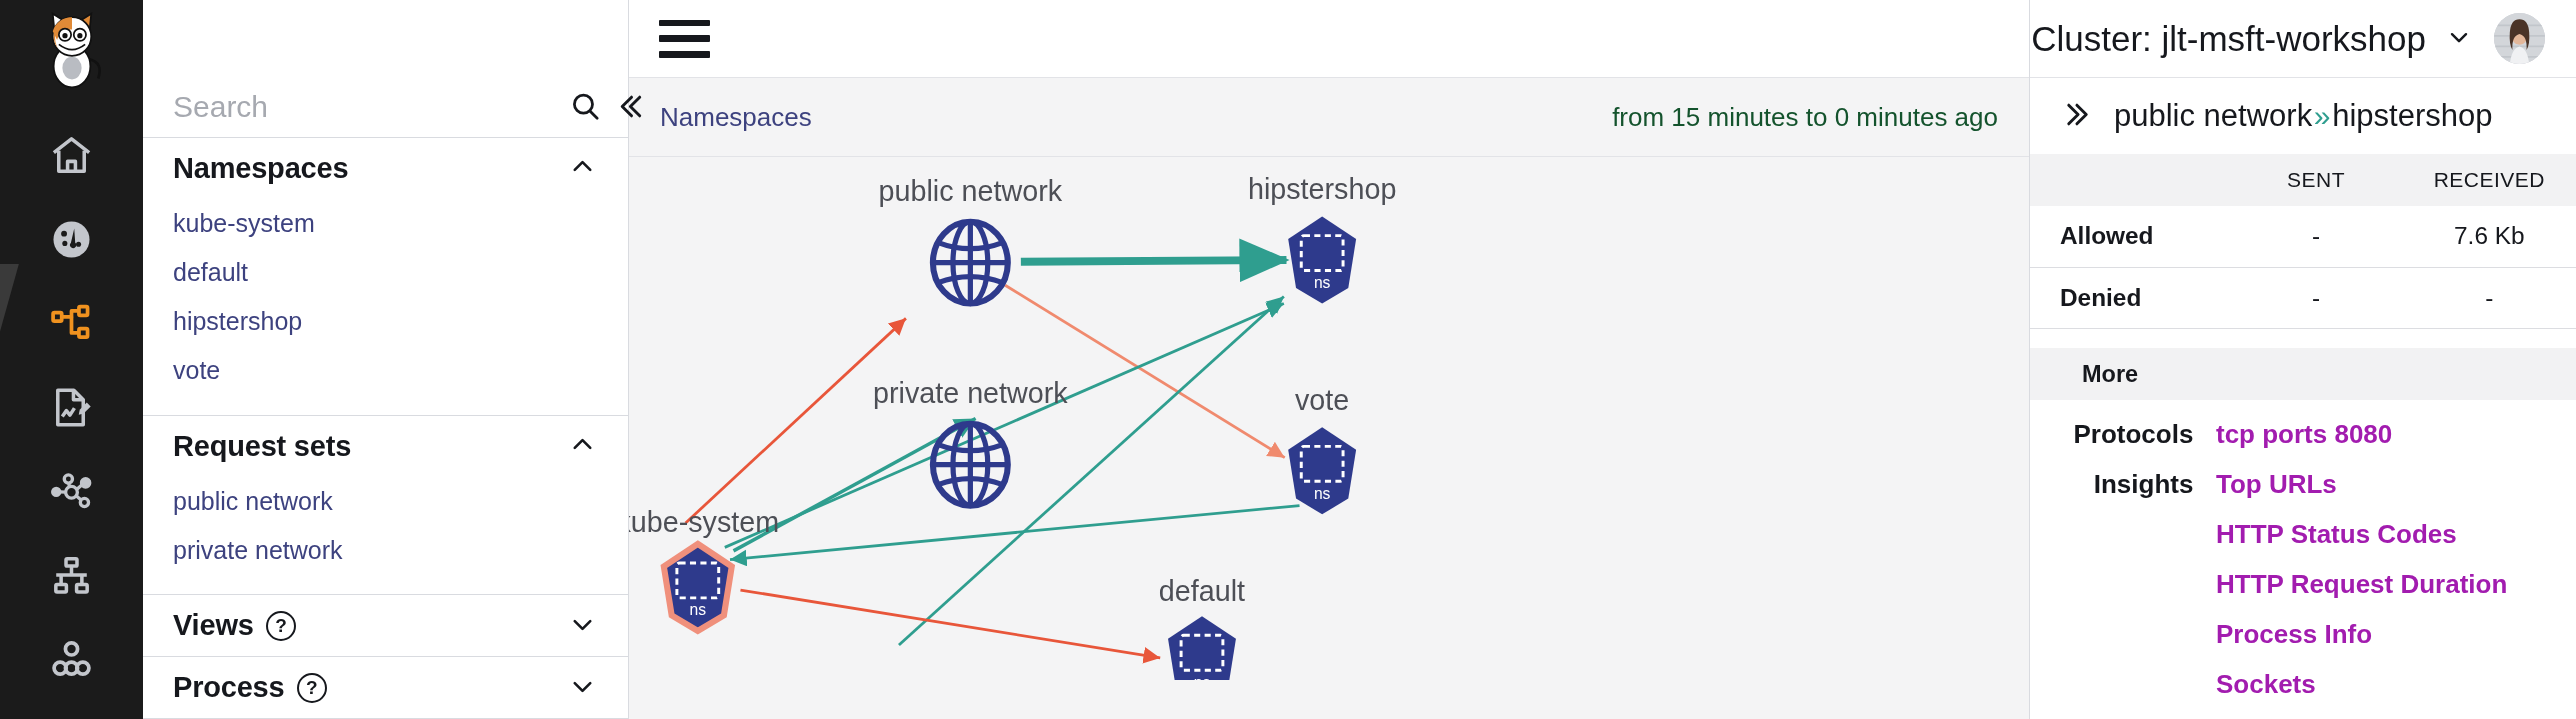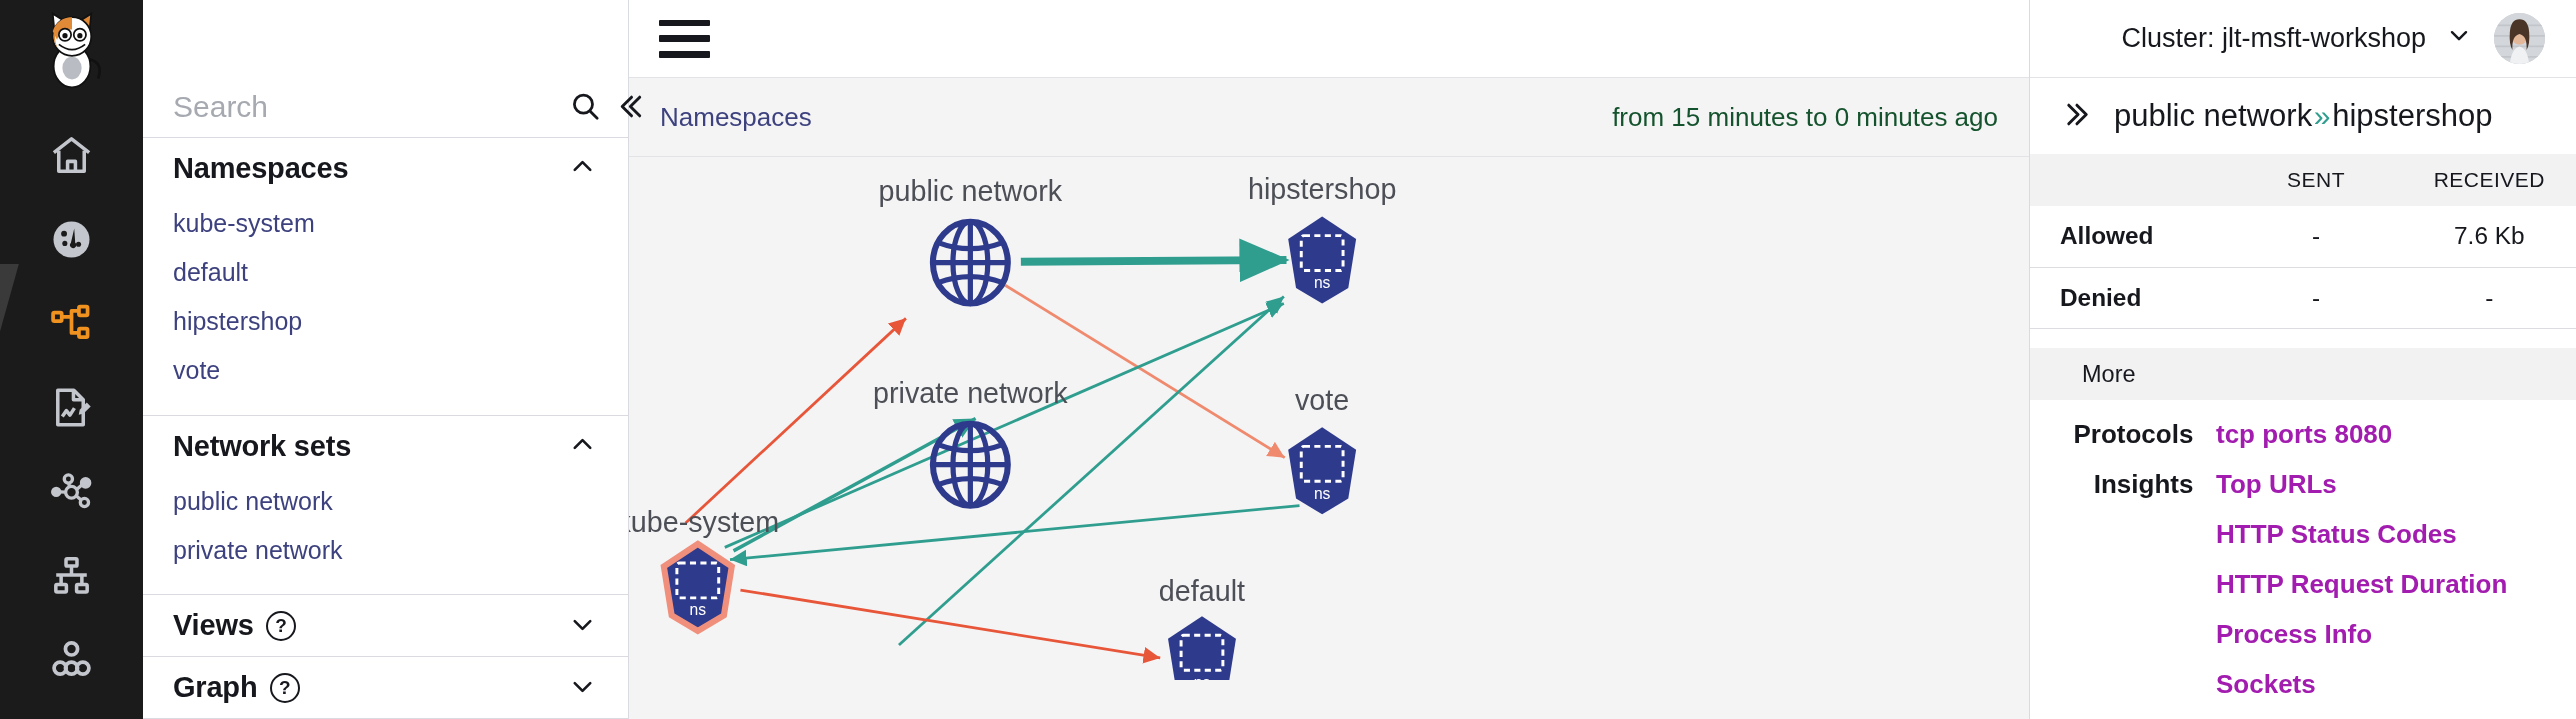--- a/index.html
+++ b/index.html
@@ -85,21 +85,21 @@
   .nodelabel {
     font-family: "Liberation Sans", sans-serif; font-size: 33px; fill: #4d4f56;
   }
 
   
   .rightpanel {
     width: 547px; flex: 0 0 547px; background: #ffffff; border-left: 0.9px solid #d9dbe0;
     display: flex; flex-direction: column;
   }
   .rp-top { height: 77px; flex: 0 0 77px; display: flex; align-items: center; justify-content: flex-end; padding-right: 31px; gap: 21px; }
-  .cluster-sel { display: flex; align-items: center; gap: 19px; font-size: 27px; color: #16181d; cursor: pointer; }
+  .cluster-sel { display: flex; align-items: center; gap: 19px; font-size: 35px; color: #16181d; cursor: pointer; }
   .avatar {
     width: 51px; height: 51px; border-radius: 50%; overflow: hidden; flex: 0 0 51px;
     background: #c9ccd2; position: relative;
   }
   .rp-breadcrumb {
     height: 85px; display: flex; align-items: center; gap: 19px; padding: 0 30px;
     border-top: 0.9px solid #e2e3e7;
   }
   .rp-bc-text { font-size: 31px; color: #16181d; display: flex; align-items: center; }
   .chev-teal { color: #2f9e8f; font-size: 30px; margin: 0 1.7px; }
@@ -108,21 +108,21 @@
     align-items: center; font-size: 21px; font-weight: normal; color: #16181d; letter-spacing: 0.5px;
   }
   .rp-row {
     height: 68px; display: grid; grid-template-columns: 1.15fr 1fr 1fr; align-items: center;
     border-bottom: 0.9px solid #dcdde1; font-size: 24.4px; color: #16181d;
   }
   .rp-row .rl { font-weight: bold; padding-left: 30px; }
   .cc { text-align: center; }
   .rp-more {
     background: #f2f2f3; height: 57px; display: flex; align-items: center;
-    font-size: 23.5px; font-weight: normal; color: #16181d; padding-left: 52px; margin-top: 19px; cursor: pointer;
+    font-size: 23.5px; font-weight: bold; color: #16181d; padding-left: 52px; margin-top: 19px; cursor: pointer;
   }
   .kvrow { display: flex; padding: 19px 0 0 0; font-size: 26px; }
   .kvkey { width: 186px; flex: 0 0 186px; text-align: right; font-weight: bold; color: #16181d; padding-right: 22.6px; }
   .kvval { color: #a21caf; font-weight: bold; }
   .insight-item { padding-bottom: 19px; cursor: pointer; }
 </style>
 </head>
 <body>
 
 <div class="app">
@@ -236,21 +236,21 @@
     </div>
     <div class="nslist">
       <div class="nsitem">kube-system</div>
       <div class="nsitem">default</div>
       <div class="nsitem">hipstershop</div>
       <div class="nsitem">vote</div>
     </div>
     <div class="sep"></div>
 
     <div class="section-head">
-      <span class="section-title">Network sets</span>
+      <span class="section-title">Request sets</span>
       <span>
         <svg width="31" height="31" viewBox="0 0 24 24" fill="none" stroke="#16181d" stroke-width="2" stroke-linecap="round" stroke-linejoin="round">
             <path d="M6 14.6 L12 8.6 L18 14.6"></path>
           </svg>
       </span>
     </div>
     <div class="nslist">
       <div class="nsitem">public network</div>
       <div class="nsitem">private network</div>
     </div>
@@ -264,21 +264,21 @@
       <span>
         <svg width="31" height="31" viewBox="0 0 24 24" fill="none" stroke="#16181d" stroke-width="2" stroke-linecap="round" stroke-linejoin="round">
             <path d="M6 9.4 L12 15.4 L18 9.4"></path>
           </svg>
       </span>
     </div>
     <div class="sep"></div>
 
     <div class="section-head">
       <span class="section-title">
-        <span>Graph</span>
+        <span>Process</span>
         <span class="qmark">?</span>
       </span>
       <span>
         <svg width="31" height="31" viewBox="0 0 24 24" fill="none" stroke="#16181d" stroke-width="2" stroke-linecap="round" stroke-linejoin="round">
             <path d="M6 9.4 L12 15.4 L18 9.4"></path>
           </svg>
       </span>
     </div>
     <div class="sep"></div>
   </div>

